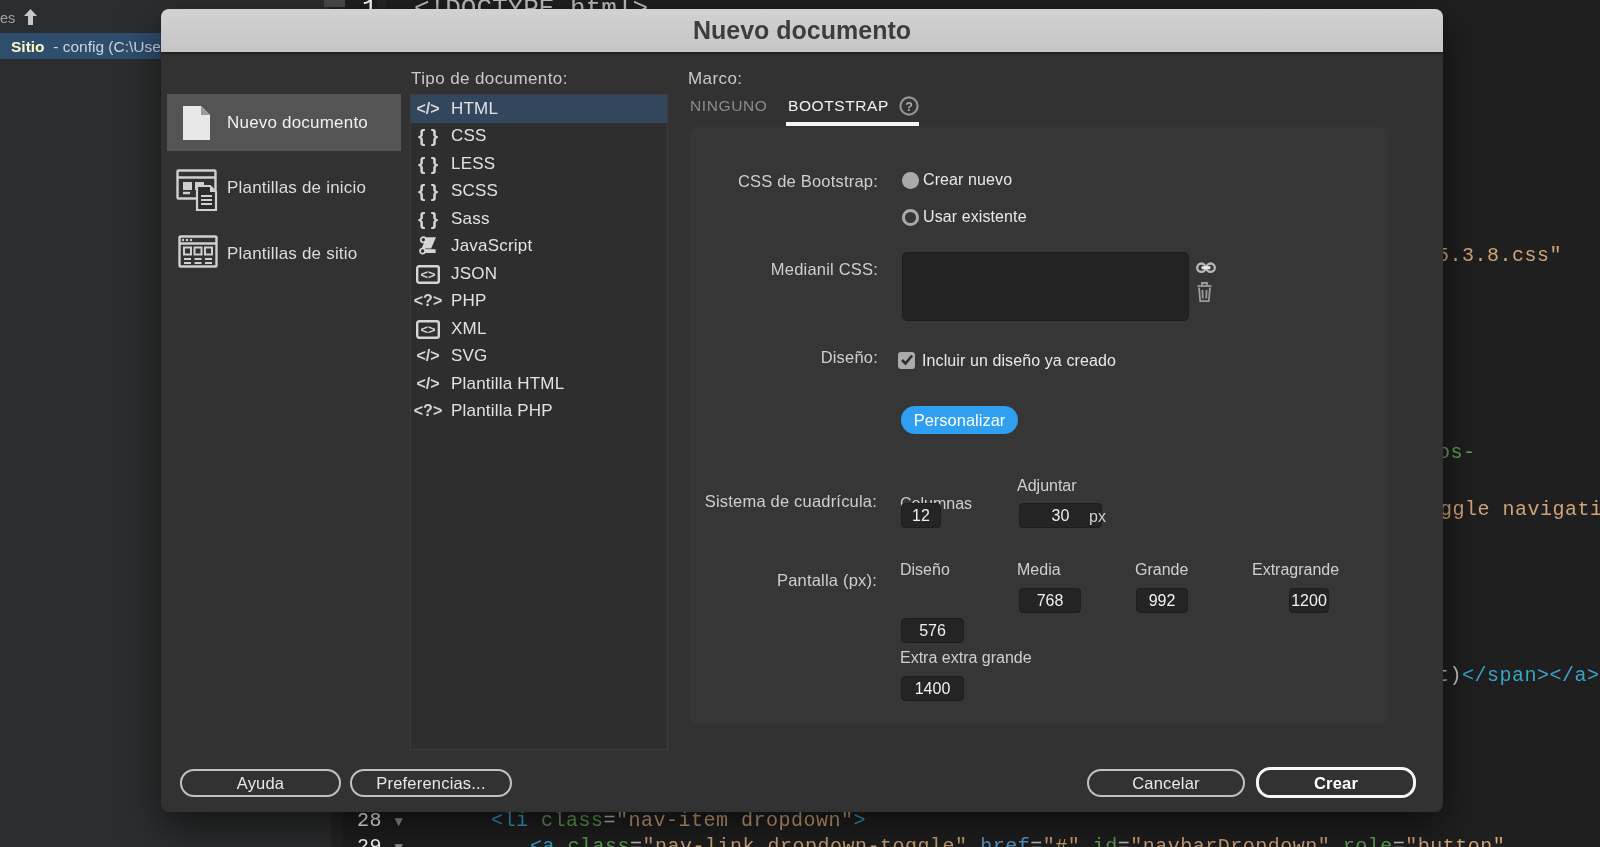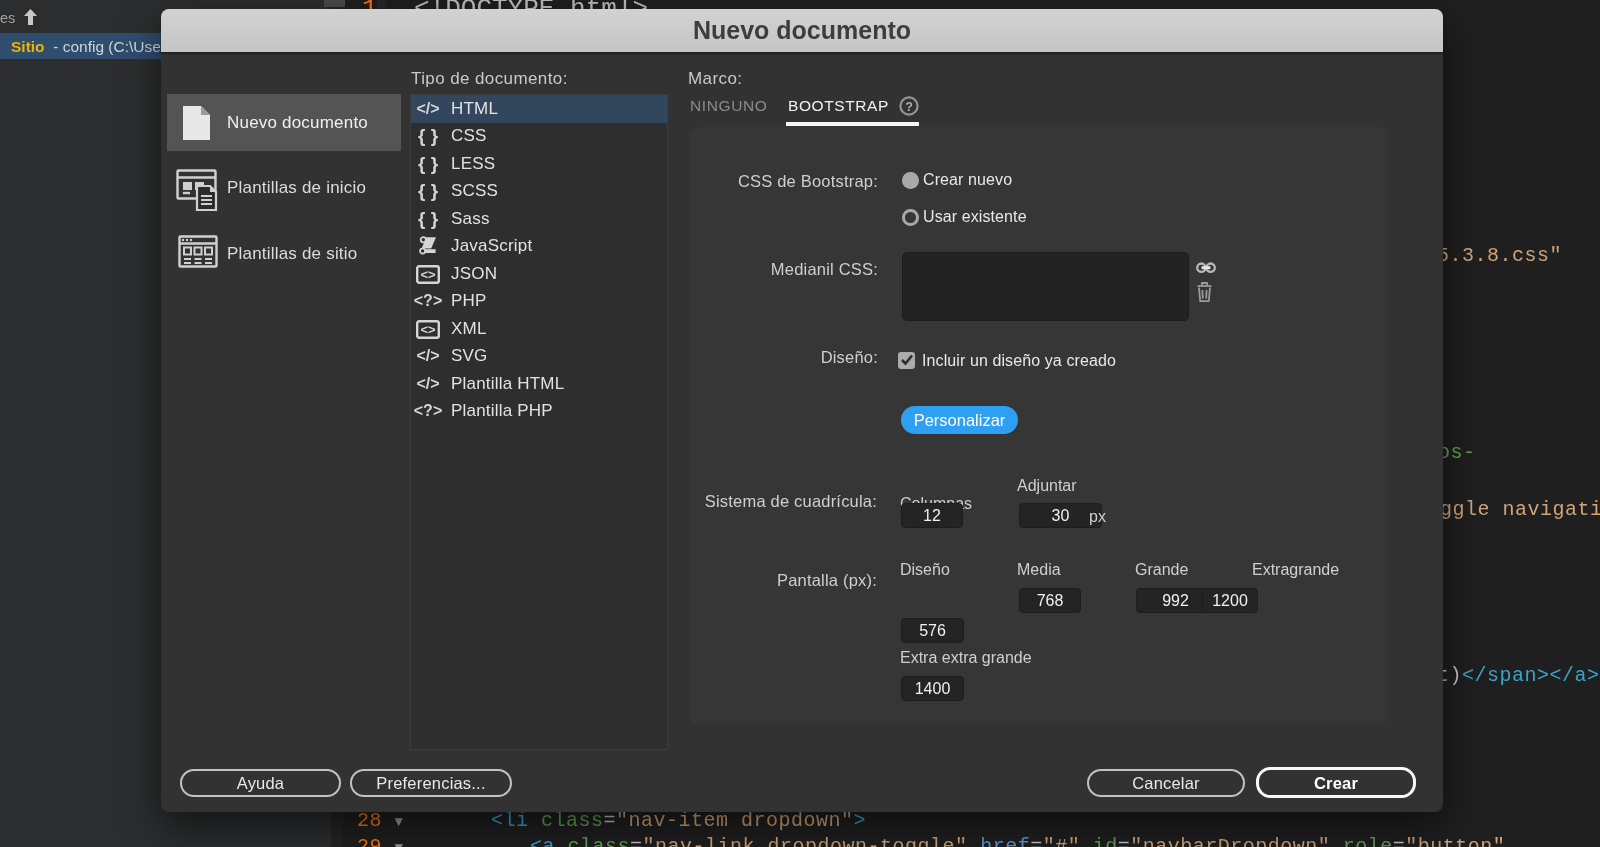--- a/index.html
+++ b/index.html
@@ -6,21 +6,21 @@
   html,body { width:1600px; height:847px; overflow:hidden; }
   body { font-family:"Liberation Sans", sans-serif; background:#1f1f1f; position:relative; }
   .abs { position:absolute; }
   .mono { font-family:"Liberation Mono", monospace; font-size:20px; letter-spacing:0.5px; white-space:pre; }
 
   
   #filepanel { left:0; top:0; width:331px; height:847px; background:#2b2d2e; }
   #divider { left:331px; top:0; width:12px; height:847px; background:#242424; }
   #sitio { left:0; top:33px; width:161px; height:26px; background:#2f4d6d; }
   #es { left:0; top:10px; color:#a2a2a2; font-size:14.5px; }
-  .gut { color:#f97316; }
+  .gut { color:#ffffff; }
   .tri { color:#9a9a9a; font-size:14px; letter-spacing:0; }
   .tag { color:#3aa3c9; }
   .attr { color:#62a356; }
   .str { color:#d0a477; }
   .blu { color:#5b9bd3; }
   .pln { color:#c5c5c5; }
 
   
   #dialog { left:161px; top:9px; width:1282px; height:803px; background:#323232;
             border-radius:8px; box-shadow:0 15px 40px rgba(0,0,0,.55); }
@@ -71,21 +71,21 @@
 </head>
 <body>
 
 <div id="filepanel" class="abs"></div>
 <div id="divider" class="abs"></div>
 <div id="es" class="abs">es</div>
 <svg class="abs" style="left:23px;top:9px" width="15" height="16" viewBox="0 0 15 16">
   <path d="M7.5 0 L14 7 L10 7 L10 16 L5 16 L5 7 L1 7 Z" fill="#c8c8c8"></path>
 </svg>
 <div id="sitio" class="abs"></div>
-<div class="abs" style="left:11px;top:38px"><span style="color:#eab308;font-weight:bold;font-size:15.5px">Sitio</span><span style="color:#ccd5dd;font-size:15.5px">&nbsp; - config (C:\Use</span></div>
+<div class="abs" style="left:11px;top:38px"><span style="color:#fef9c3;font-weight:bold;font-size:15.5px">Sitio</span><span style="color:#ccd5dd;font-size:15.5px">&nbsp; - config (C:\Use</span></div>
 
 <div class="abs" style="left:324px;top:0;width:21px;height:7px;background:#4a4a4a"></div>
 <div class="abs mono" style="left:362px;top:-6px;font-size:26px"><span class="gut">1</span></div>
 <div class="abs" style="left:377px;top:0;width:9px;height:9px;background:#262626"></div>
 <div class="abs mono" style="left:414px;top:-6px;color:#bdbdbd;font-size:26px;letter-spacing:0">&lt;!DOCTYPE html&gt;</div>
 <div class="abs mono str" style="left:1437px;top:244px">5.3.8.css"</div>
 <div class="abs mono attr" style="left:1438px;top:441px">os-</div>
 <div class="abs mono str" style="left:1440px;top:498px">ggle navigati</div>
 <div class="abs mono" style="left:1437px;top:664px"><span class="pln">t)</span><span class="tag">&lt;/span&gt;&lt;/a&gt;</span></div>
 <div class="abs mono" style="left:357px;top:809px"><span class="gut">28</span> <span class="tri">▼</span></div>
@@ -245,34 +245,34 @@
   <div class="abs" style="left:737px;top:343px;width:17px;height:17px;background:#ababab;border-radius:3px"></div>
   <svg class="abs" style="left:738px;top:343px" width="16" height="16" viewBox="0 0 16 16">
     <path d="M3 8 L6.5 11.5 L13 3.5" fill="none" stroke="#2e2e2e" stroke-width="2.6"></path>
   </svg>
   <div class="ftext" style="left:761px;top:343px">Incluir un diseño ya creado</div>
 
   <div class="abs" style="left:740px;top:397px;width:117px;height:28px;background:#2f9ff1;border-radius:14px;color:#ffffff;font-size:16.5px;text-align:center;line-height:28px">Personalizar</div>
 
   <div class="flabel" style="right:566px;top:483px">Sistema de cuadrícula:</div>
   <div class="inlabel" style="left:739px;top:486px">Columnas</div>
-  <div class="input" style="left:740px;top:494px;width:62px">12</div>
+  <div class="input" style="left:740px;top:494px;width:40px">12</div>
   <div class="inlabel" style="left:856px;top:468px">Adjuntar</div>
   <div class="input" style="left:858px;top:494px;width:83px">30</div>
   <div class="inlabel" style="left:928px;top:499px">px</div>
 
   <div class="flabel" style="right:566px;top:562px">Pantalla (px):</div>
   <div class="inlabel" style="left:739px;top:552px">Diseño</div>
   <div class="input" style="left:740px;top:609px;width:63px">576</div>
   <div class="inlabel" style="left:856px;top:552px">Media</div>
   <div class="input" style="left:858px;top:579px;width:62px">768</div>
   <div class="inlabel" style="left:974px;top:552px">Grande</div>
-  <div class="input" style="left:975px;top:579px;width:79px">992</div>
+  <div class="input" style="left:975px;top:579px;width:52px">992</div>
   <div class="inlabel" style="left:1091px;top:552px">Extragrande</div>
-  <div class="input" style="left:1041px;top:579px;width:56px">1200</div>
+  <div class="input" style="left:1128px;top:579px;width:40px">1200</div>
 
   <div class="inlabel" style="left:739px;top:640px">Extra extra grande</div>
   <div class="input" style="left:740px;top:667px;width:63px">1400</div>
 
   <div class="pill" style="left:19px;top:760px;width:161px">Ayuda</div>
   <div class="pill" style="left:189px;top:760px;width:162px">Preferencias...</div>
   <div class="pill" style="left:926px;top:760px;width:158px">Cancelar</div>
   <div class="pill primary" style="left:1095px;top:758px;width:160px">Crear</div>
 </div>
 

